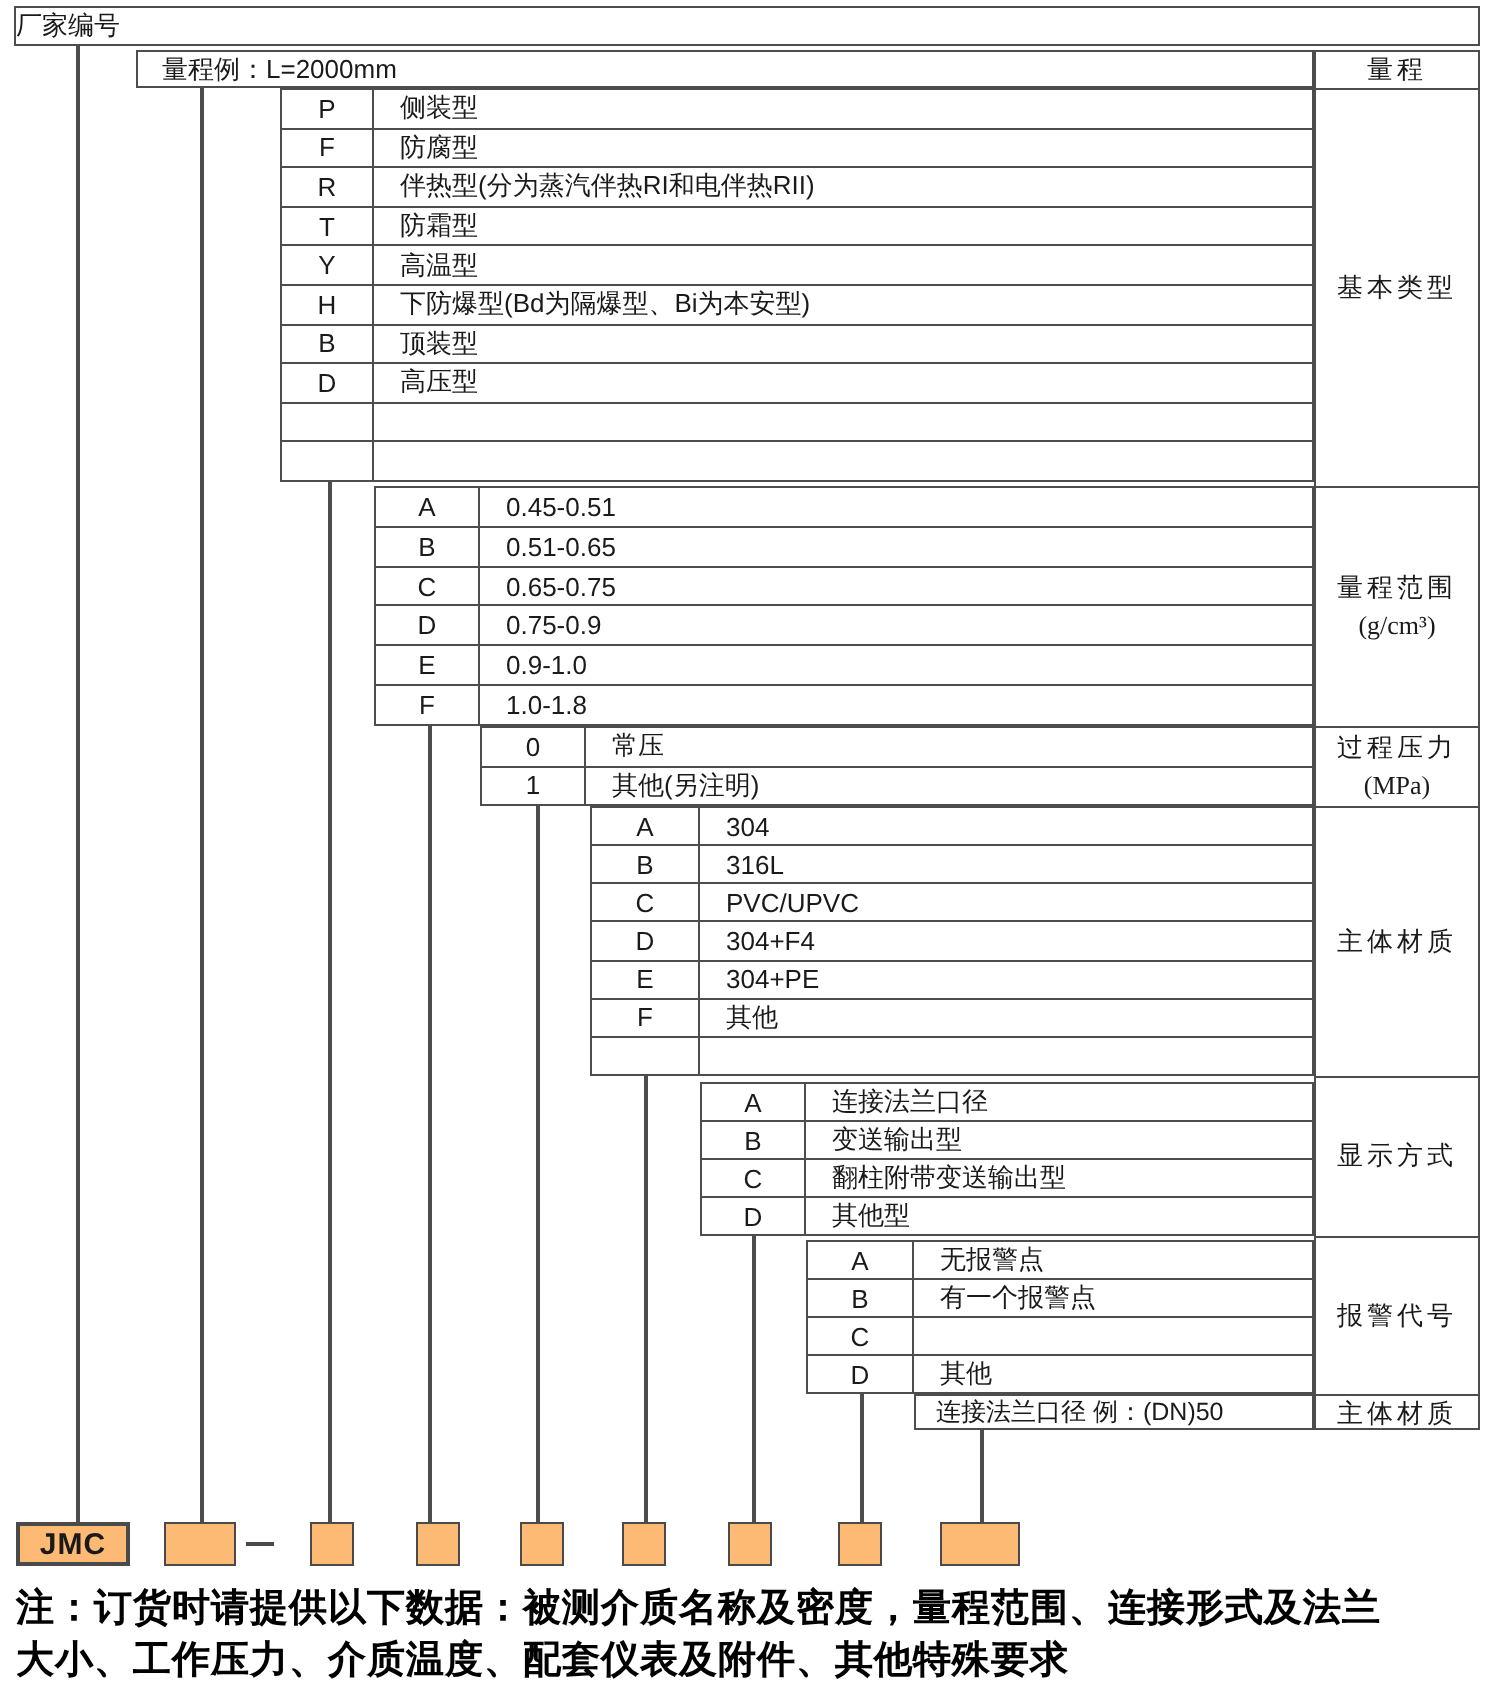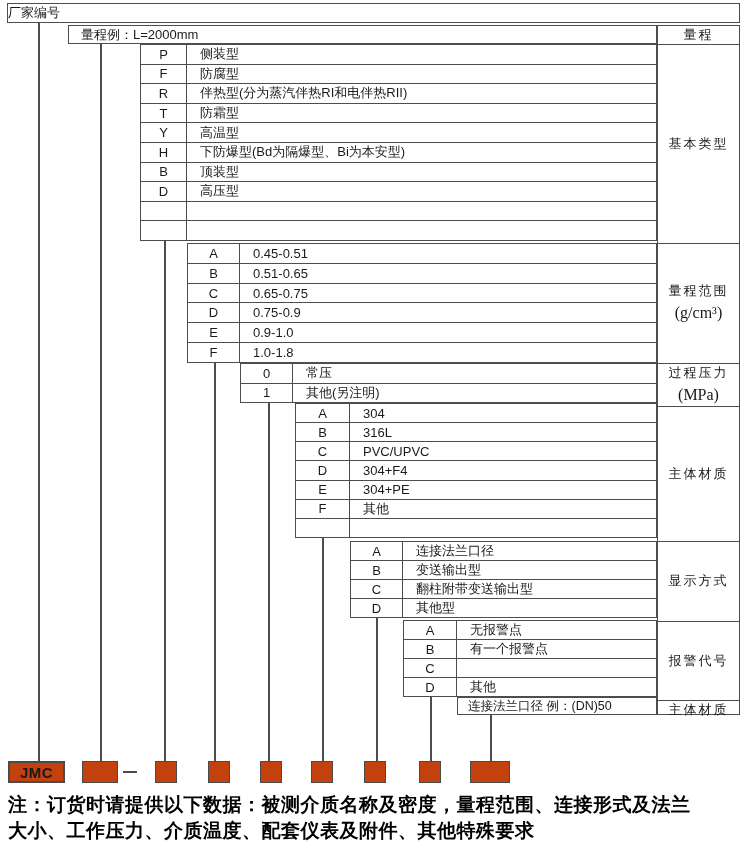--- a/index.html
+++ b/index.html
@@ -19,25 +19,25 @@
   .t-density .code{width:52px}
   .t-pressure .code{width:52px}
   .t-material .code{width:54px}
   .t-display .code{width:52px}
   .t-alarm .code{width:53px}
   
   .label-strip{border:1px solid #4d4d4d;display:flex;flex-direction:column;background:#fff;}
   .label-cell{box-sizing:border-box;border-bottom:1px solid #4d4d4d;display:flex;flex-direction:column;align-items:center;justify-content:center;
     font-family:"Liberation Serif","DejaVu Serif",serif;font-size:13px;letter-spacing:2px;line-height:1.45;text-align:center;}
   .label-cell:last-child{border-bottom:none;}
-  .label-cell .unit{letter-spacing:0;font-size:16px;}
+  .label-cell .unit{letter-spacing:0;font-size:13px;}
   
   .vline{position:absolute;width:1.5px;background:#4d4d4d;}
   
-  .code-box{position:absolute;box-sizing:border-box;border:1.6px solid #4a4a4a;background:#c2410c;}
+  .code-box{position:absolute;box-sizing:border-box;border:1.6px solid #4a4a4a;background:#fdba74;}
   .jmc-box{border-width:2px;display:flex;align-items:center;justify-content:center;font-weight:bold;font-size:15px;letter-spacing:.5px;}
   .dash{position:absolute;height:2px;background:#4a4a4a;}
   
   .note{position:absolute;left:8px;top:792px;width:740px;color:#000000;font-weight:bold;font-size:19px;line-height:25.5px;letter-spacing:.5px;}
 </style>
 </head>
 <body>
 
 <div class="abs bordered hdr-row" style="left:7px;top:3px;width:733px;height:20px;">
   <span>厂家编号</span>

